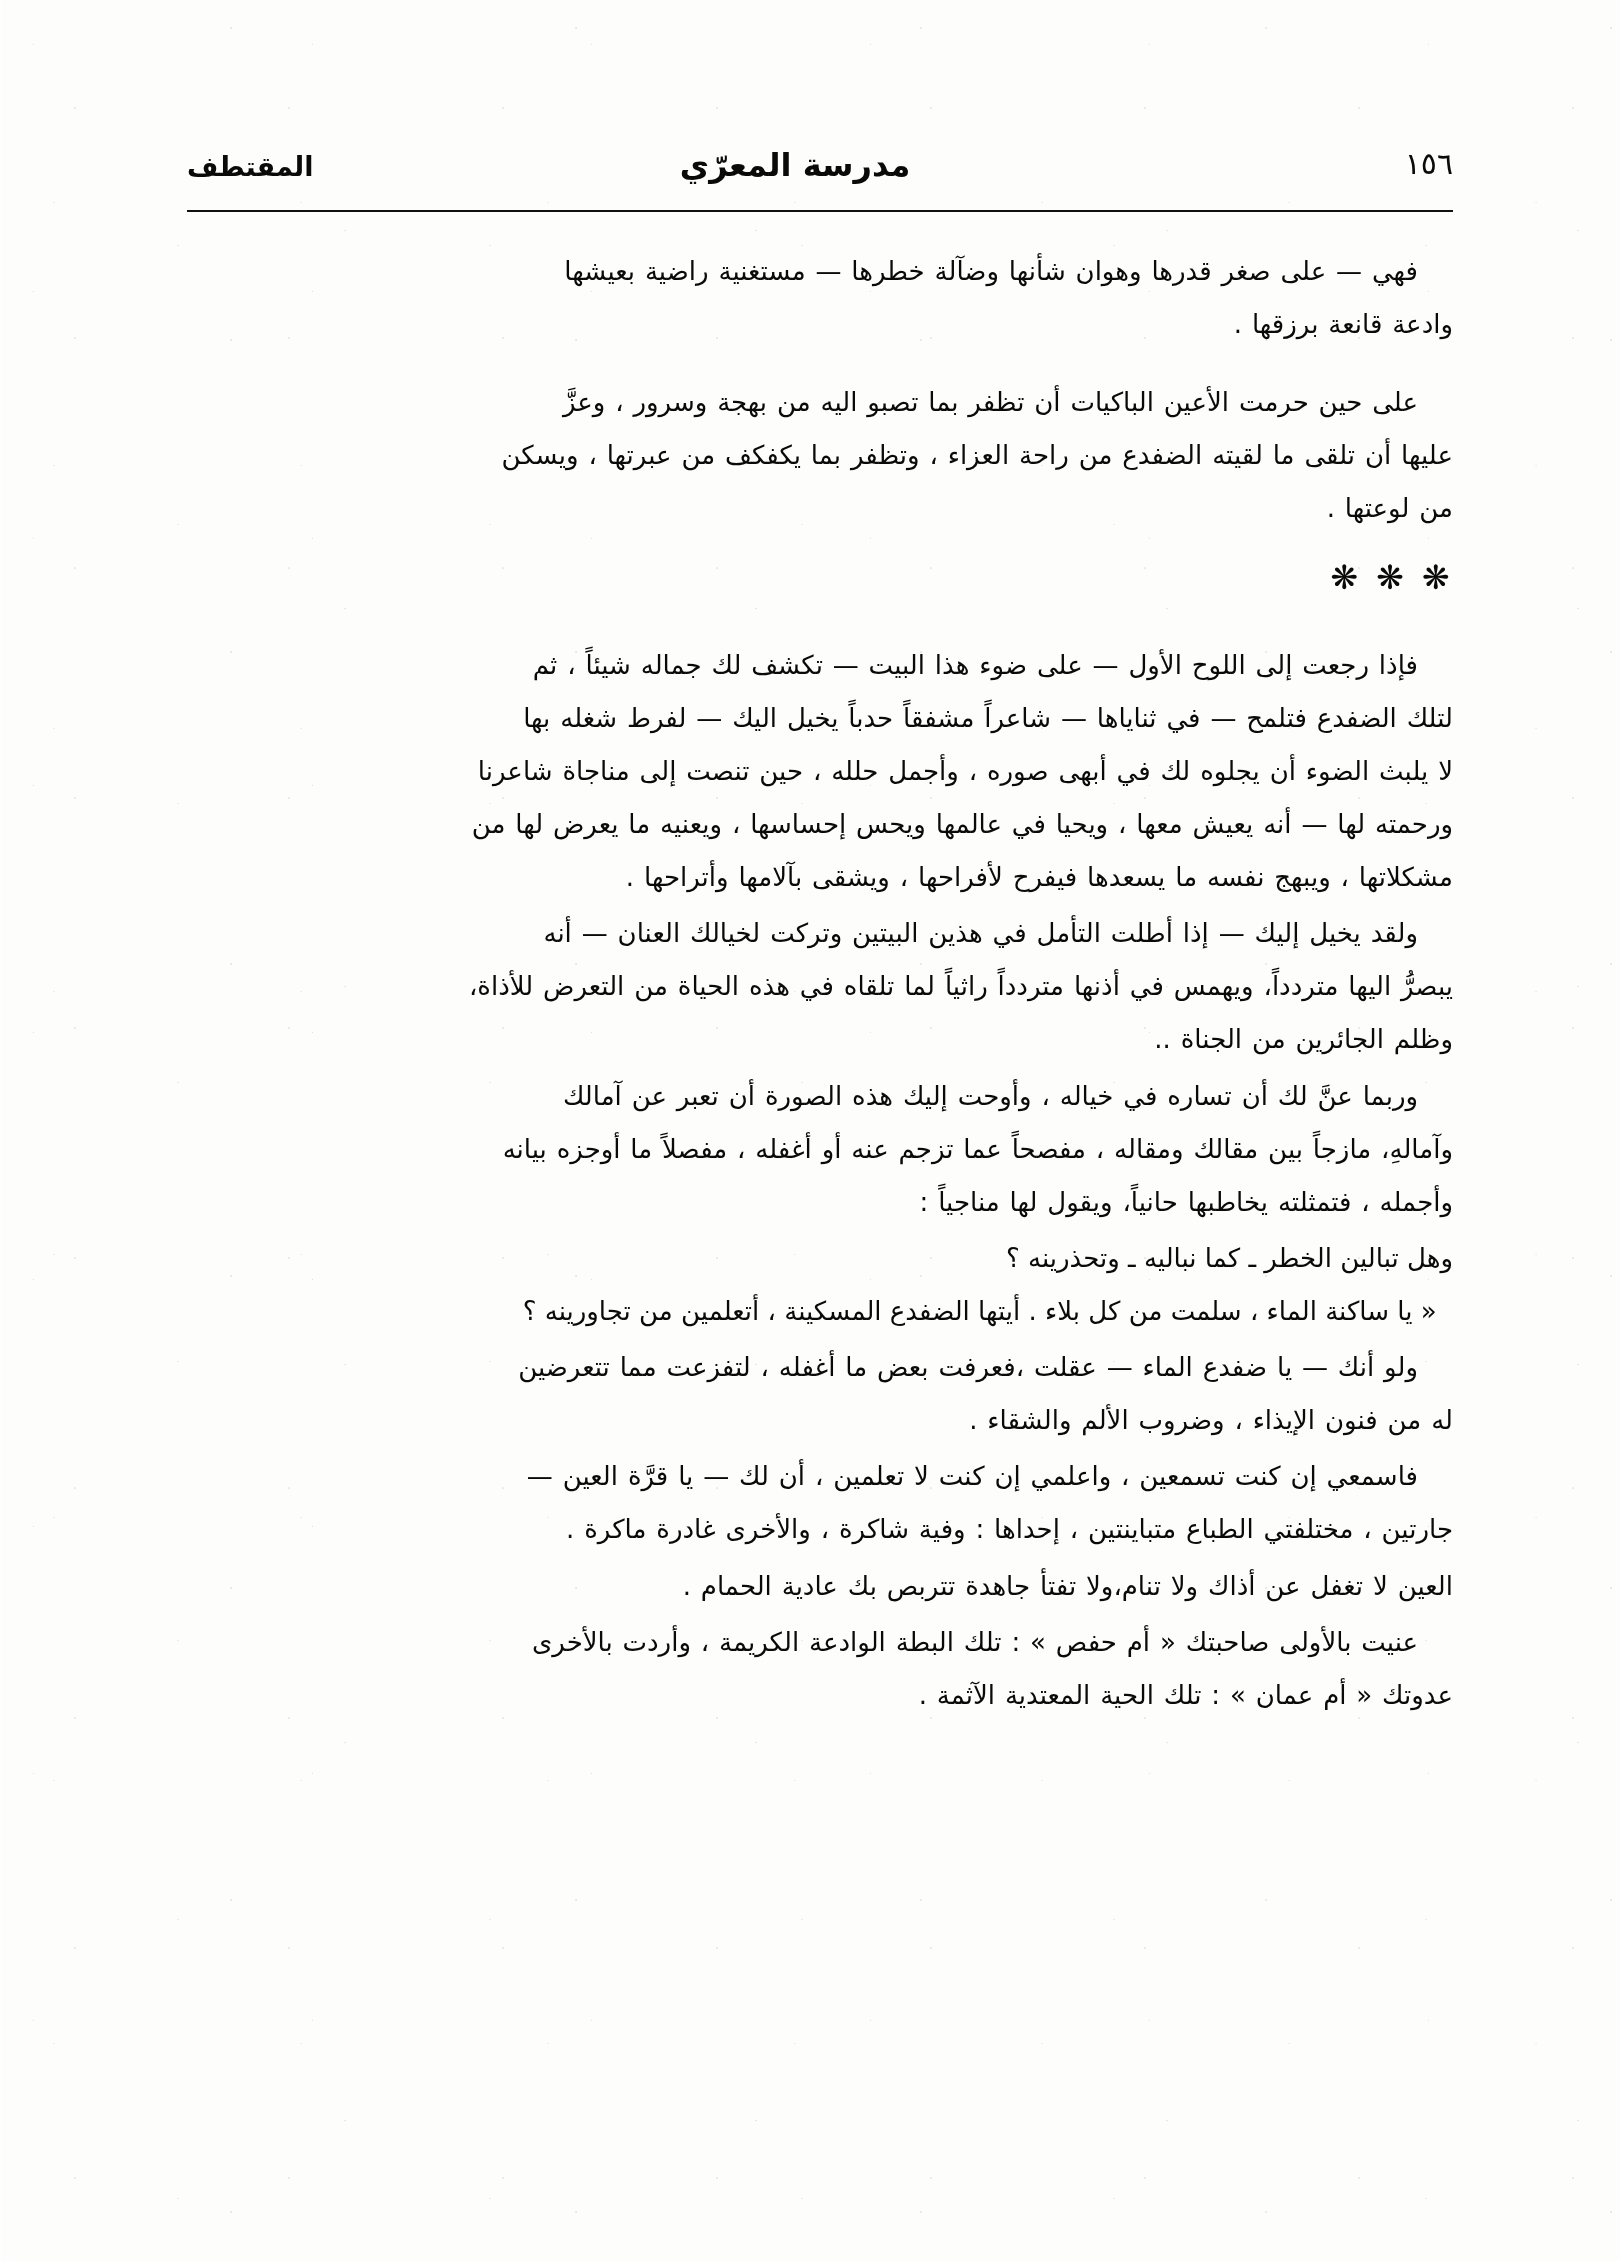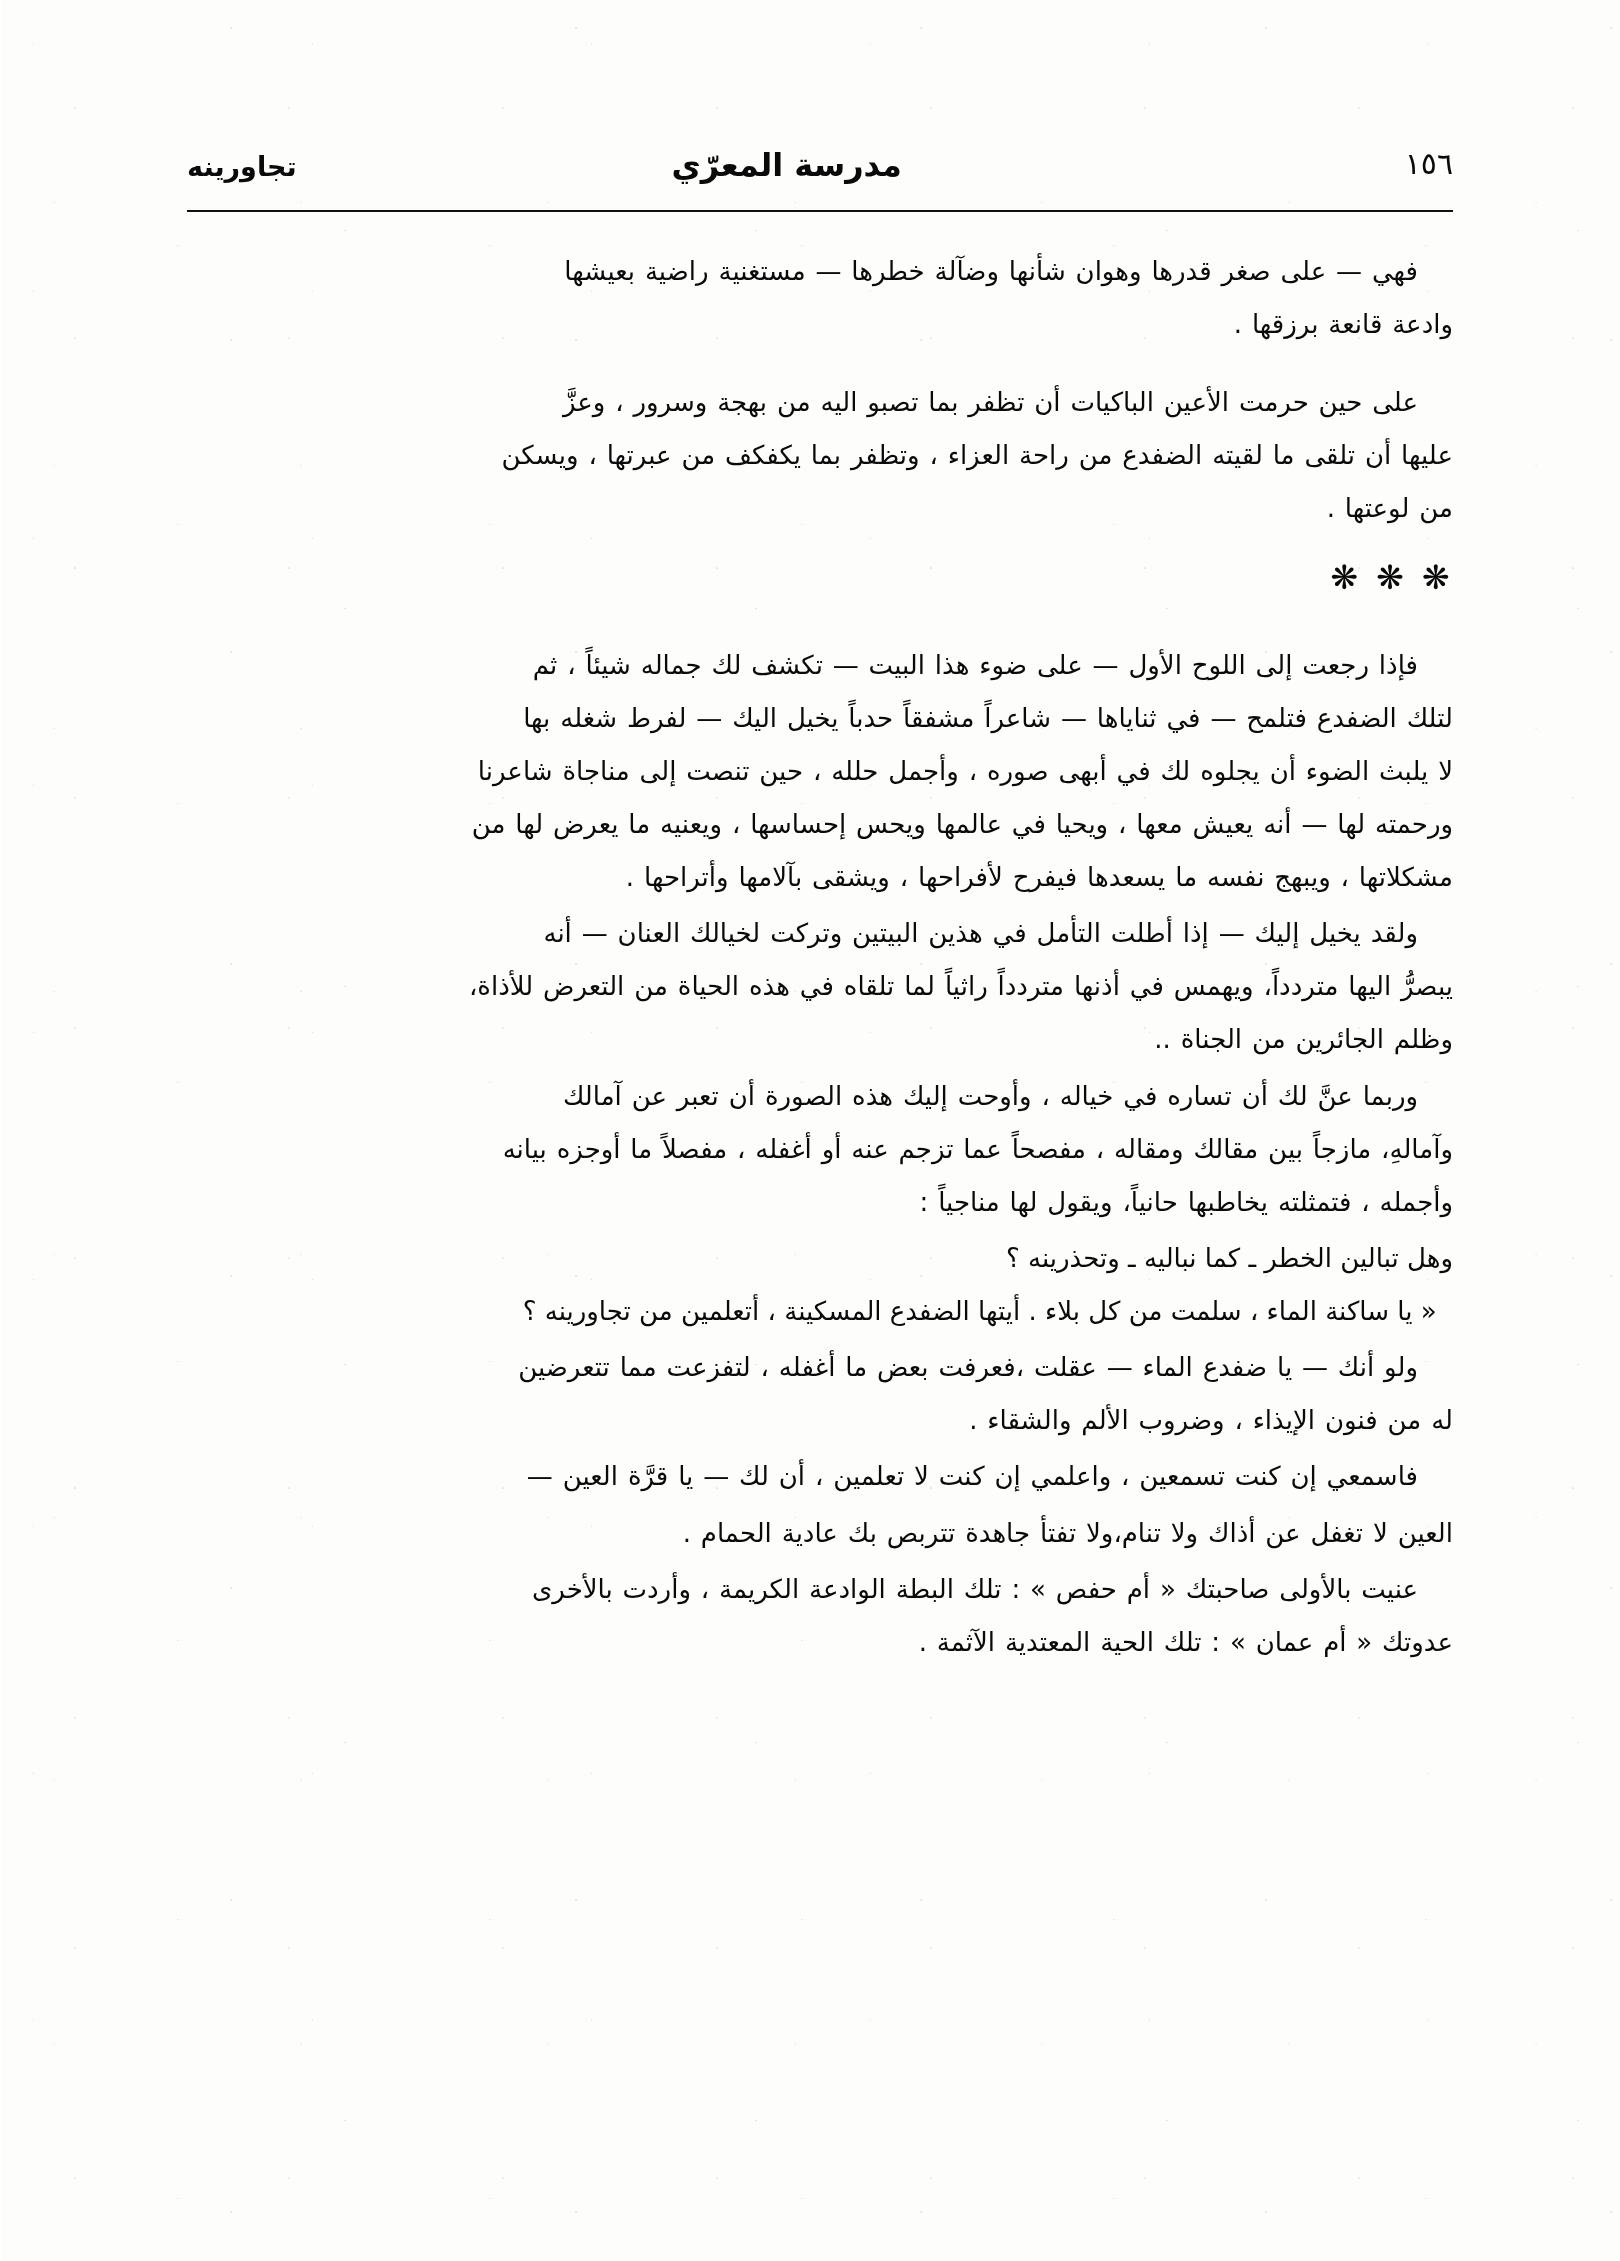--- a/index.html
+++ b/index.html
@@ -122,21 +122,21 @@
 </head>
 <body>
 
 <div class="page">
 
   <div class="page-inner">
 
     <div class="running-head">
       <span class="rh-page-number">١٥٦</span>
       <span class="rh-title">مدرسة المعرّي</span>
-      <span class="rh-journal">تجاورينه</span>
+      <span class="rh-journal">المقتطف</span>
     </div>
 
     <div class="head-rule"></div>
 
     <div class="body-text">
 
       <p class="para">
           <span style="display: block;">فهي — على صغر قدرها وهوان شأنها وضآلة خطرها — مستغنية راضية بعيشها</span>
           <span style="display: block; text-indent: 0px;">وادعة قانعة برزقها .</span>
         </p>
@@ -168,20 +168,21 @@
       <p class="quote">
           <span style="display: block; text-indent: 0px;">وهل تبالين الخطر ـ كما نباليه ـ وتحذرينه ؟</span>
           <span style="display: block;">« يا ساكنة الماء ، سلمت من كل بلاء . أيتها الضفدع المسكينة ، أتعلمين من تجاورينه ؟</span>
         </p>
       <p class="para">
           <span style="display: block;">ولو أنك — يا ضفدع الماء — عقلت ،فعرفت بعض ما أغفله ، لتفزعت مما تتعرضين</span>
           <span style="display: block; text-indent: 0px;">له من فنون الإيذاء ، وضروب الألم والشقاء .</span>
         </p>
       <p class="para">
           <span style="display: block;">فاسمعي إن كنت تسمعين ، واعلمي إن كنت لا تعلمين ، أن لك — يا قرَّة العين —</span>
+          <span style="display: block; text-indent: 0px;">جارتين ، مختلفتي الطباع متباينتين ، إحداها : وفية شاكرة ، والأخرى غادرة ماكرة .</span>
         </p>
       <p class="para">
           <span style="display: block; text-indent: 0px;">العين لا تغفل عن أذاك ولا تنام،ولا تفتأ جاهدة تتربص بك عادية الحمام .</span>
         </p>
       <p class="para closing">
           <span style="display: block;">عنيت بالأولى صاحبتك « أم حفص » : تلك البطة الوادعة الكريمة ، وأردت بالأخرى</span>
           <span style="display: block; text-indent: 0px;">عدوتك « أم عمان » : تلك الحية المعتدية الآثمة .</span>
         </p>
 
     </div>

